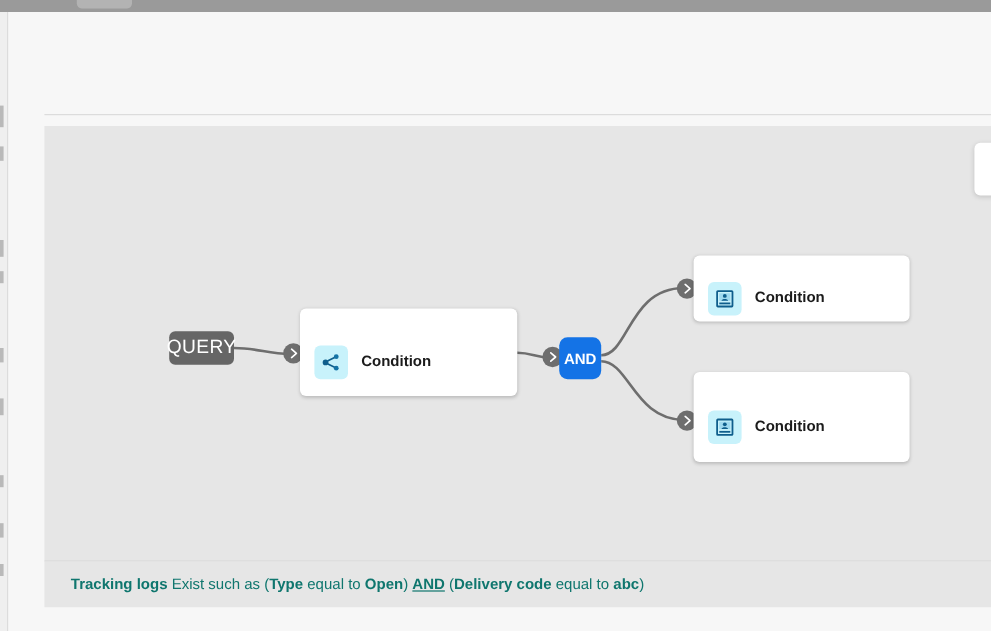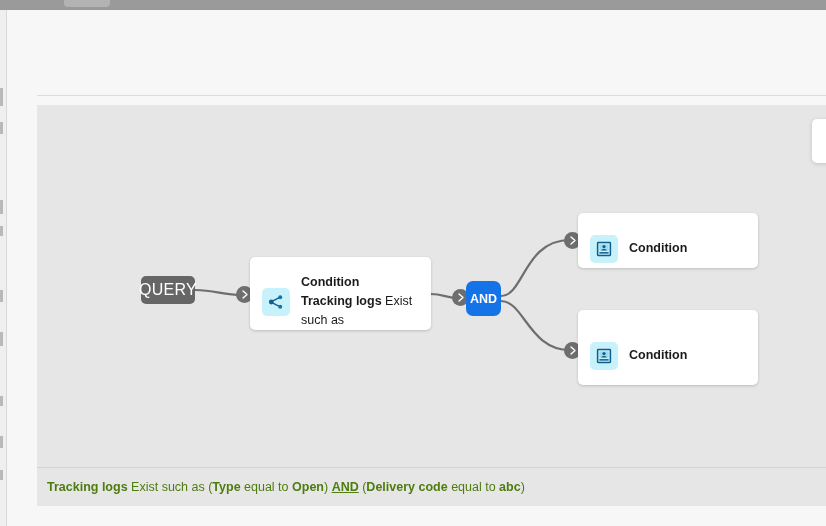--- a/index.html
+++ b/index.html
@@ -105,22 +105,23 @@
     top: 458px;
     width: 789px;
     height: 38px;
     background: #e6e6e6;
     display: flex;
     align-items: center;
   }
   .summary-text {
     padding-left: 10px;
     font-size: 12.5px;
-    color: #4d7c0f;
+    color: #0f766e;
     white-space: nowrap;
+    margin-left: 12px;
   }
   .summary-text b { font-weight: bold; }
   .summary-text u { text-decoration: underline; font-weight: bold; }
 
   
   .graph-svg {
     position: absolute;
     left: 0;
     top: 0;
     width: 789px;
@@ -266,21 +267,20 @@
         <svg width="16" height="16" viewBox="0 0 16 16" xmlns="http://www.w3.org/2000/svg">
           <circle cx="12.2" cy="3.2" r="2.0" fill="#1473a6"></circle>
           <circle cx="12.2" cy="12.8" r="2.0" fill="#1473a6"></circle>
           <circle cx="3.3" cy="8" r="2.4" fill="#0f5e8c"></circle>
           <line x1="4.9" y1="6.8" x2="10.8" y2="3.9" stroke="#0f5e8c" stroke-width="1.4"></line>
           <line x1="4.9" y1="9.2" x2="10.8" y2="12.1" stroke="#0f5e8c" stroke-width="1.4"></line>
         </svg>
       </div>
       <div class="card-body">
         <div class="card-kicker">Condition</div>
-        <div class="card-desc"><b>Tracking logs</b><span> Exist such as</span></div>
       </div>
     </div>
 
     <div class="chev" style="left:415px; top:184px;">
       <svg width="8" height="9" viewBox="0 0 8 9" xmlns="http://www.w3.org/2000/svg">
         <path d="M2 1 L6 4.5 L2 8" stroke="#ffffff" stroke-width="1.4" fill="none" stroke-linecap="round" stroke-linejoin="round"></path>
       </svg>
     </div>
 
     <div class="node and-node">AND</div>

